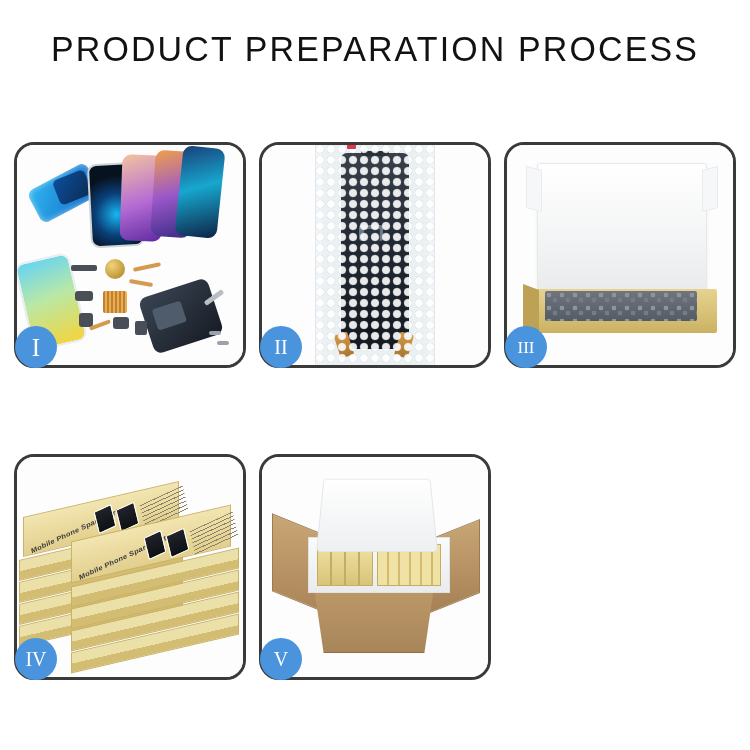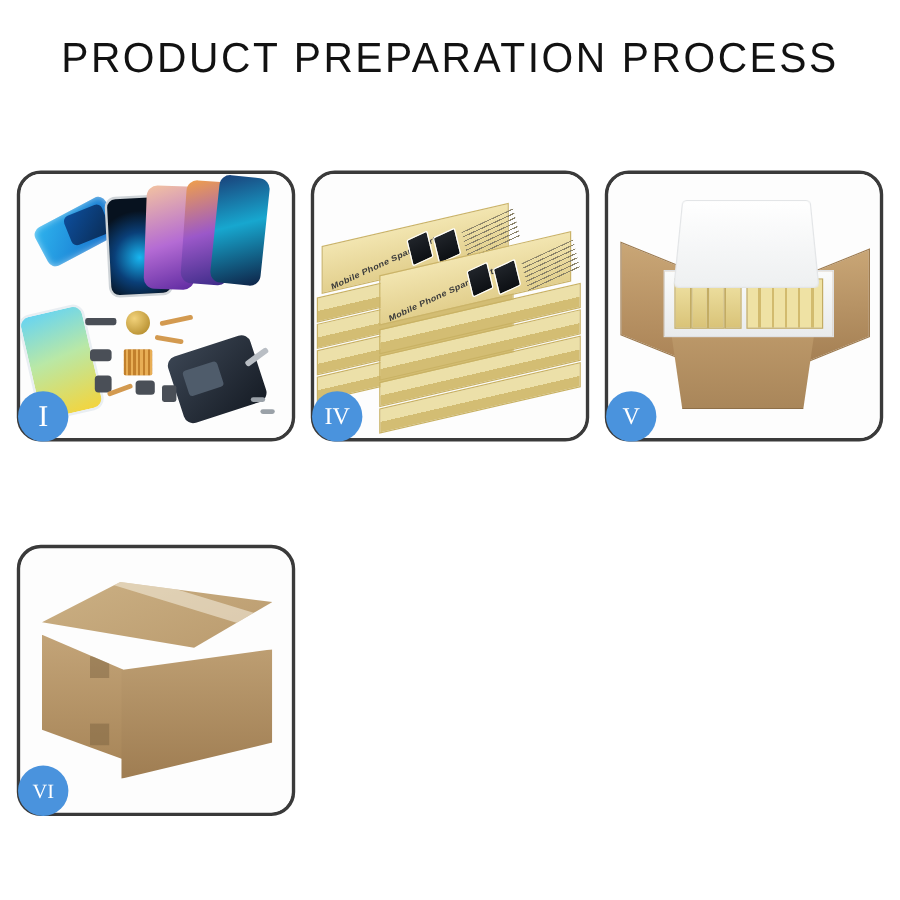--- a/index.html
+++ b/index.html
@@ -245,21 +245,46 @@
       <div class="flex" style="left:116px;top:120px;width:28px;transform:rotate(-12deg);"></div>
       <div class="flex" style="left:112px;top:136px;width:24px;transform:rotate(10deg);"></div>
       <div class="flex" style="left:72px;top:178px;width:22px;transform:rotate(-20deg);"></div>
       <div class="part" style="left:186px;top:150px;width:22px;height:5px;background:#b9bec4;transform:rotate(-36deg);"></div>
       <div class="part" style="left:192px;top:186px;width:12px;height:4px;background:#9aa1a8;"></div>
       <div class="part" style="left:200px;top:196px;width:12px;height:4px;background:#9aa1a8;"></div>
     </div>
     <div class="badge">I</div>
   </div>
 
-
+  <div class="panel">
+    <div class="clip p2">
+      <div class="bagwrap">
+        <div class="bag"></div>
+        <div class="lcd"></div>
+        <div class="lcdtag"></div>
+        <div class="conn"></div>
+        <div class="ribbon"></div>
+        <div class="gold" style="left:22px;top:200px;transform:rotate(-18deg);"></div>
+        <div class="gold" style="left:82px;top:200px;transform:rotate(16deg);"></div>
+        <div class="bubbles"></div>
+      </div>
+    </div>
+    <div class="badge sm">II</div>
+  </div>
+
+  <div class="panel">
+    <div class="clip p3">
+      <div class="tray">
+        <div class="foamlid"></div>
+        <div class="kraft"></div>
+        <div class="darkfill"></div>
+      </div>
+    </div>
+    <div class="badge xs">III</div>
+  </div>
 
   <div class="panel">
     <div class="clip p4">
       <div class="stack">
         <div class="slab" style="top:62px;"></div>
         <div class="slab" style="top:84px;"></div>
         <div class="slab" style="top:106px;"></div>
         <div class="slab" style="top:128px;"></div>
         <div class="slabR" style="top:88px;"></div>
         <div class="slabR" style="top:110px;"></div>
@@ -297,29 +322,14 @@
           <div class="ybox" style="left:50px;top:6px;width:12px;height:40px;"></div>
           <div class="ybox" style="left:68px;top:6px;width:62px;height:40px;
                background:repeating-linear-gradient(90deg,#efe2a4 0 9px,#d2bb6e 9px 11px);"></div>
         </div>
         <div class="foamlid5"></div>
       </div>
     </div>
     <div class="badge sm">V</div>
   </div>
 
-  <div class="panel">
-    <div class="clip p6">
-      <div class="c6">
-        <div class="topface">
-          <div class="tape"></div>
-        </div>
-        <div class="leftface">
-          <div class="tab" style="left:40px;top:18px;"></div>
-          <div class="tab" style="left:40px;top:74px;"></div>
-        </div>
-        <div class="rightface"></div>
-      </div>
-    </div>
-    <div class="badge xs">VI</div>
-  </div>
 
 </div>
 
 </body></html>

